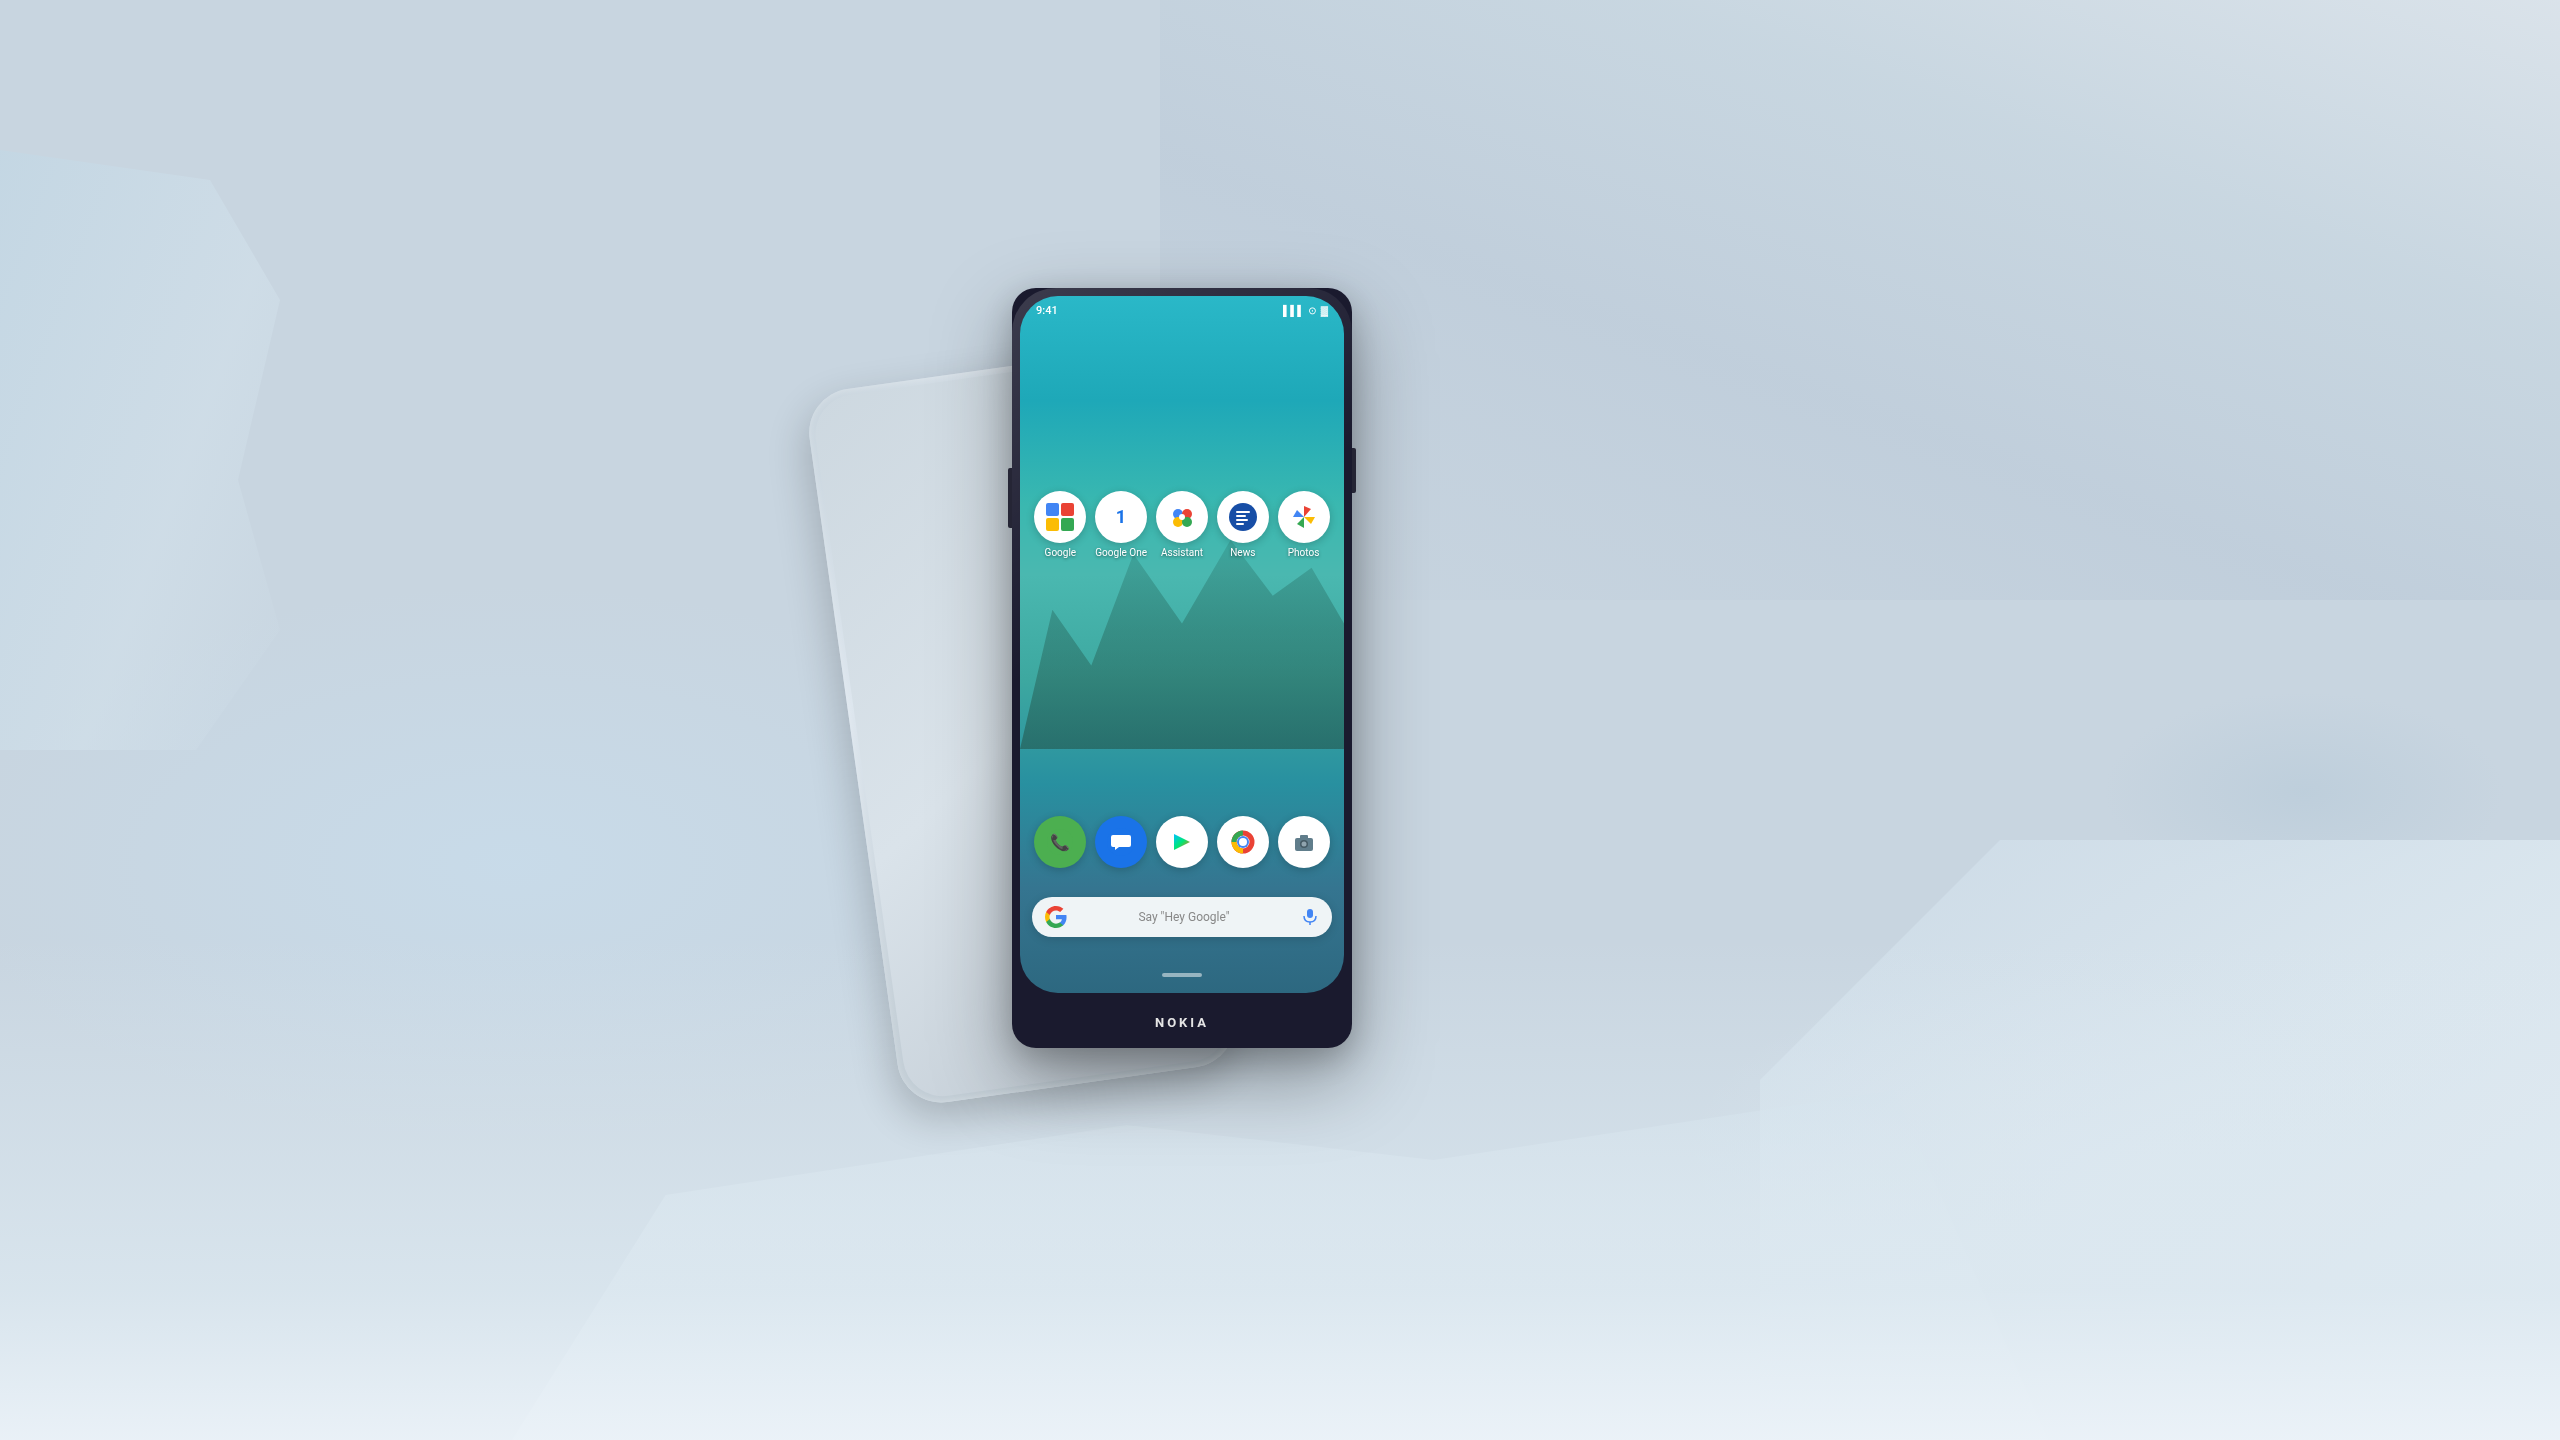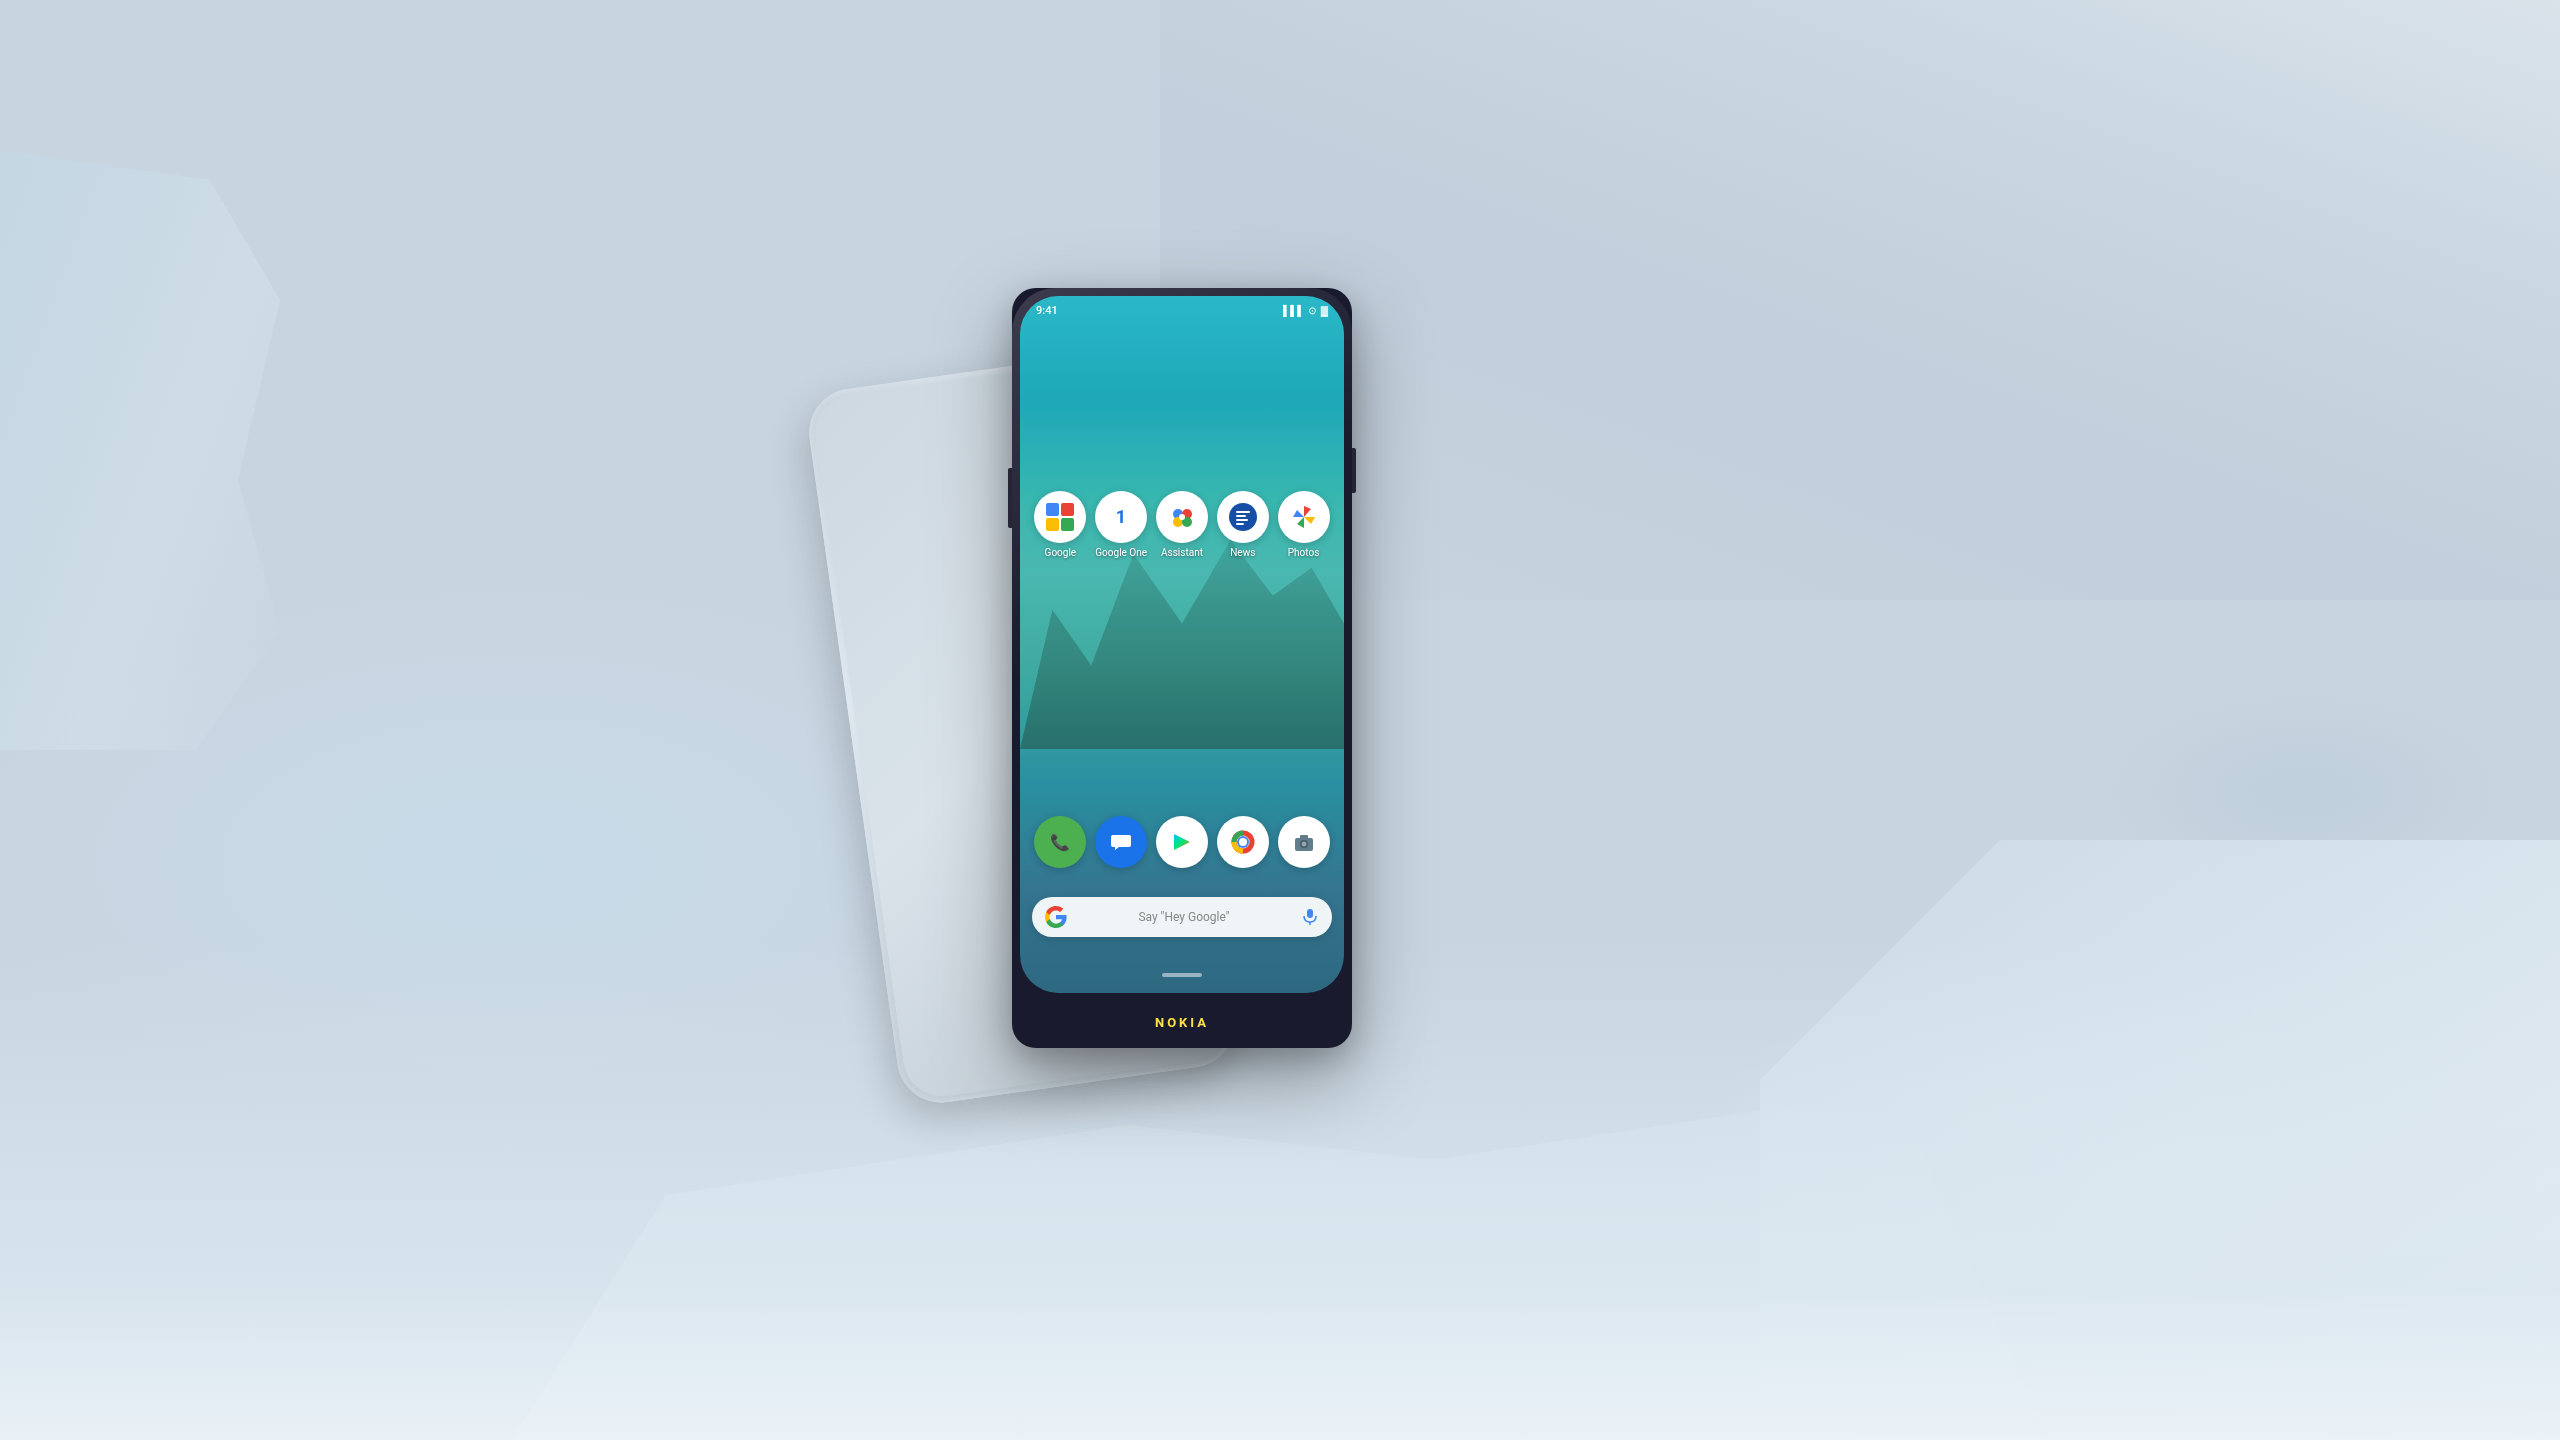--- a/index.html
+++ b/index.html
@@ -355,21 +355,21 @@
       background: rgba(255,255,255,0.5);
       border-radius: 2px;
     }
 
     
     .nokia-text {
       position: absolute;
       bottom: 18px;
       left: 50%;
       transform: translateX(-50%);
-      color: #fde047;
+      color: #e5e5e5;
       font-size: 13px;
       font-weight: 700;
       letter-spacing: 3px;
       white-space: nowrap;
     }
 
     
     .vol-button-left {
       position: absolute;
       left: -4px;

